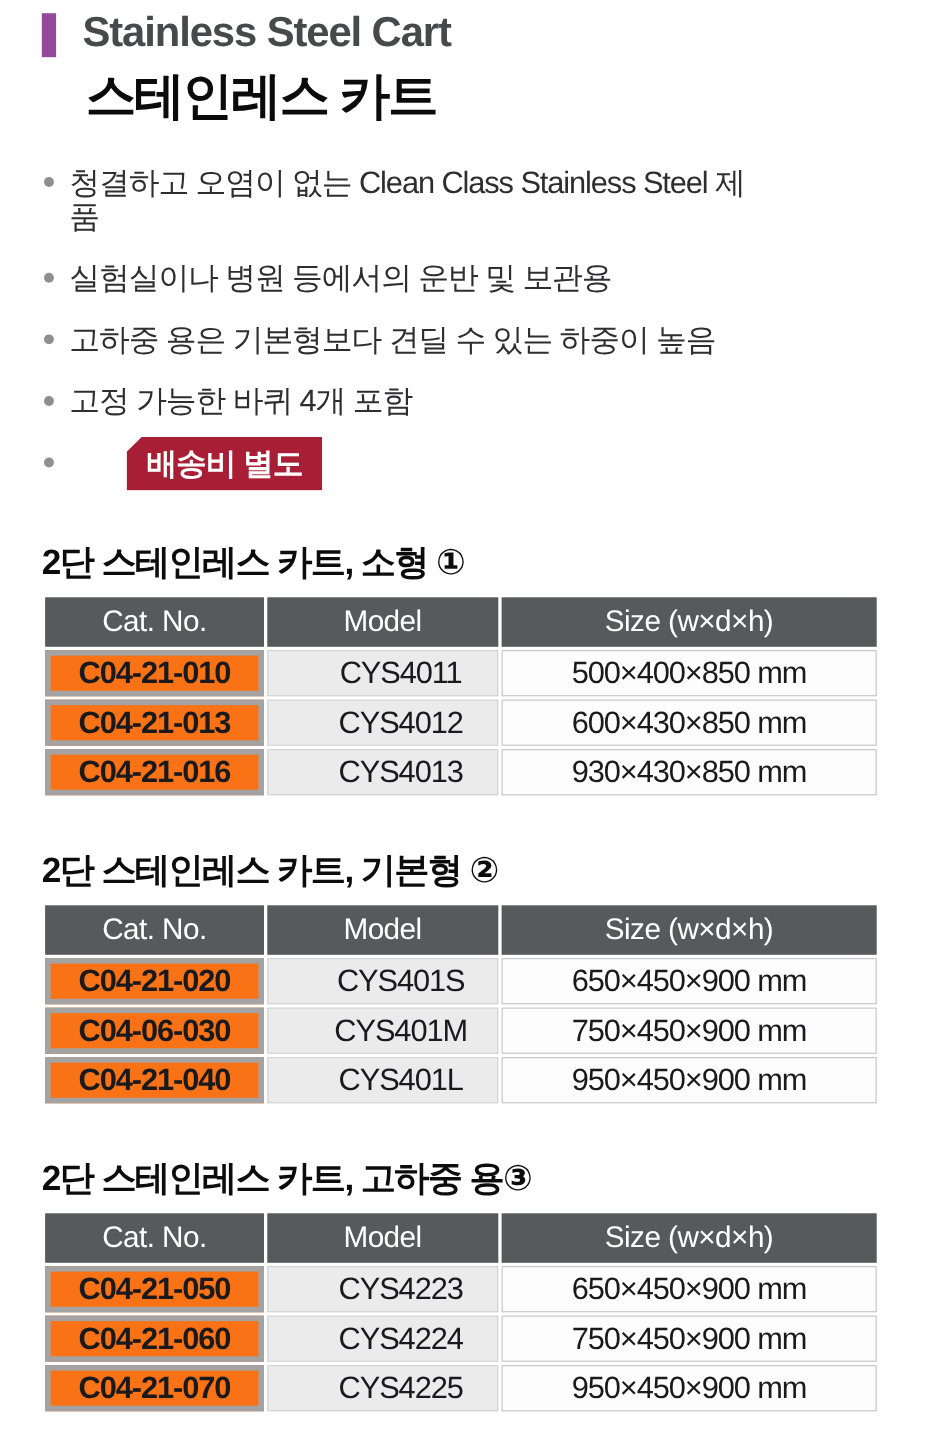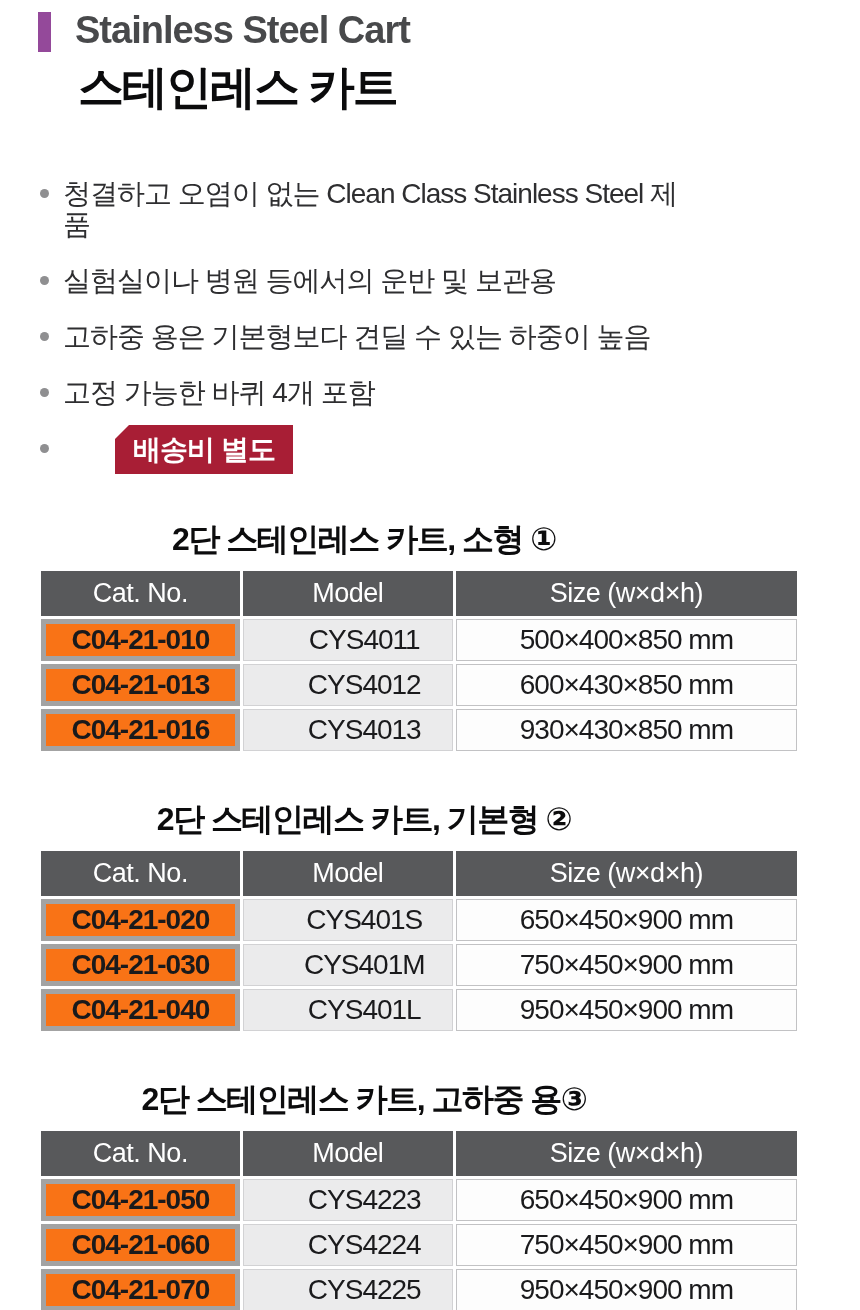--- a/index.html
+++ b/index.html
@@ -44,21 +44,21 @@
     font-size: 46px;
     line-height: 54px;
     font-weight: 800;
     letter-spacing: -2px;
     color: #0b0b0c;
   }
 
   
   .features {
     list-style: none;
-    margin-top: 64px;
+    margin-top: 36px;
   }
   .feature {
     display: flex;
     align-items: flex-start;
     margin-bottom: 25px;
   }
   .dot {
     flex: 0 0 auto;
     width: 9px;
     height: 9px;
@@ -93,21 +93,20 @@
   
   .product-section { margin-top: 46px; }
   .product-section + .product-section { }
   .section-title {
     font-size: 32px;
     line-height: 38px;
     font-weight: 800;
     letter-spacing: -1.5px;
     color: #0c0c0d;
     margin-bottom: 10px;
-    text-align: center;
   }
   table.spec-table {
     width: 762px;
     table-layout: fixed;
     border-collapse: separate;
     border-spacing: 3px;
   }
   .col-cat   { width: 26.5%; }
   .col-model { width: 28.0%; }
   .col-size  { width: 45.5%; }
@@ -232,21 +231,21 @@
           <th>Size (w×d×h)</th>
         </tr>
       </thead>
       <tbody>
         <tr>
           <td class="cell-cat">C04-21-020</td>
           <td class="cell-model">CYS401S</td>
           <td class="cell-size">650×450×900 mm</td>
         </tr>
         <tr>
-          <td class="cell-cat">C04-21-030</td>
+          <td class="cell-cat">C04-06-030</td>
           <td class="cell-model">CYS401M</td>
           <td class="cell-size">750×450×900 mm</td>
         </tr>
         <tr>
           <td class="cell-cat">C04-21-040</td>
           <td class="cell-model">CYS401L</td>
           <td class="cell-size">950×450×900 mm</td>
         </tr>
       </tbody>
     </table>

